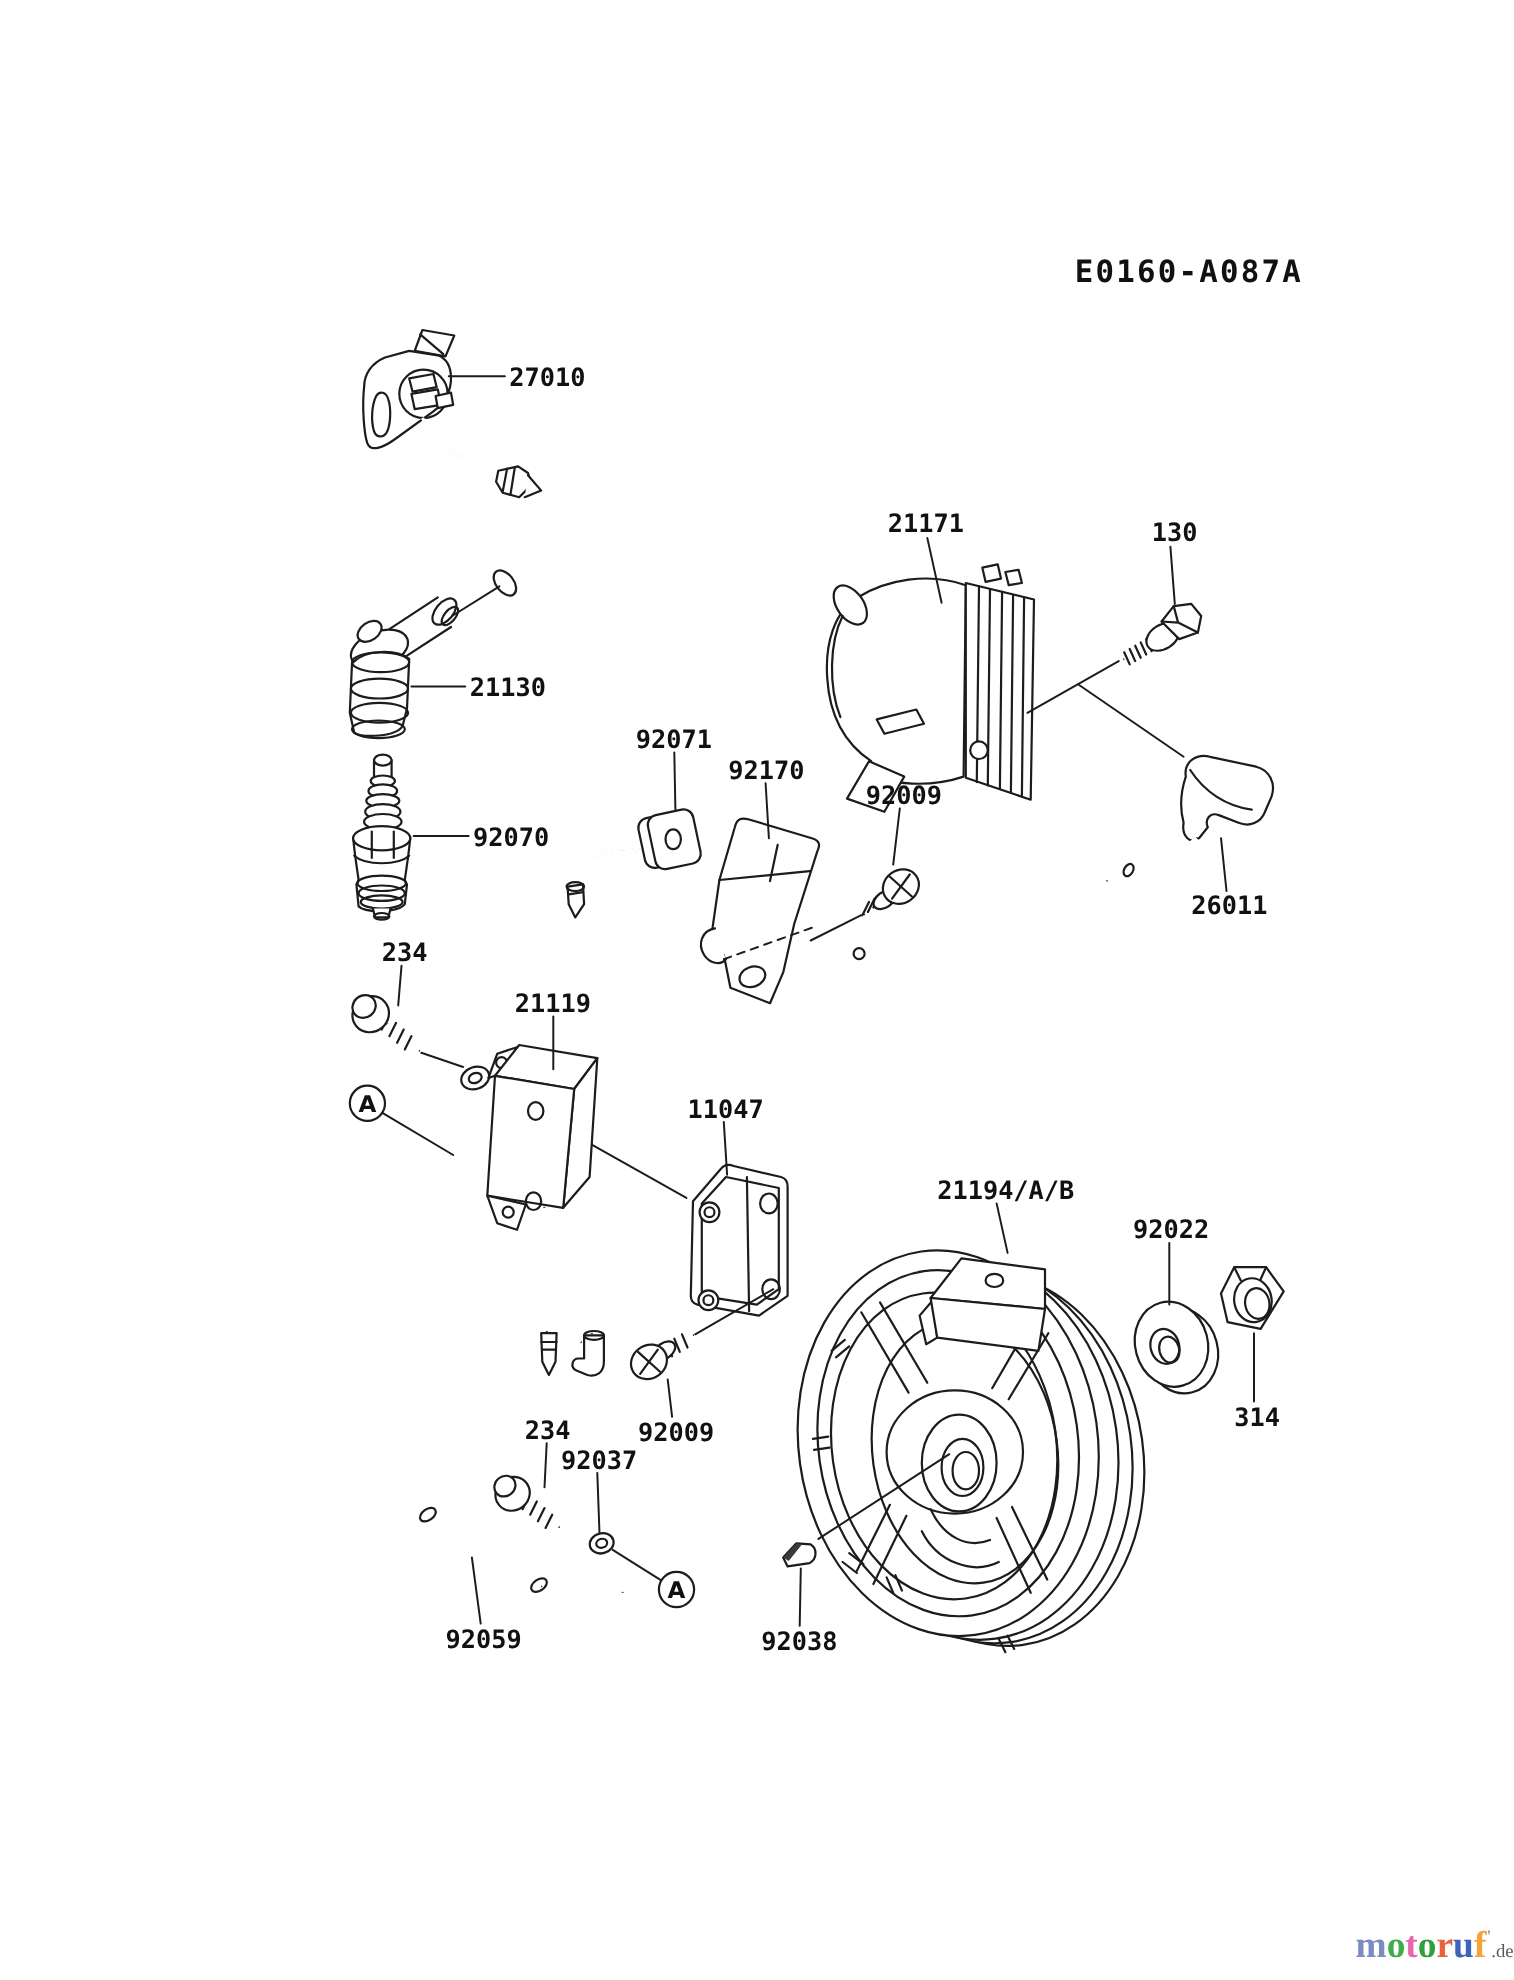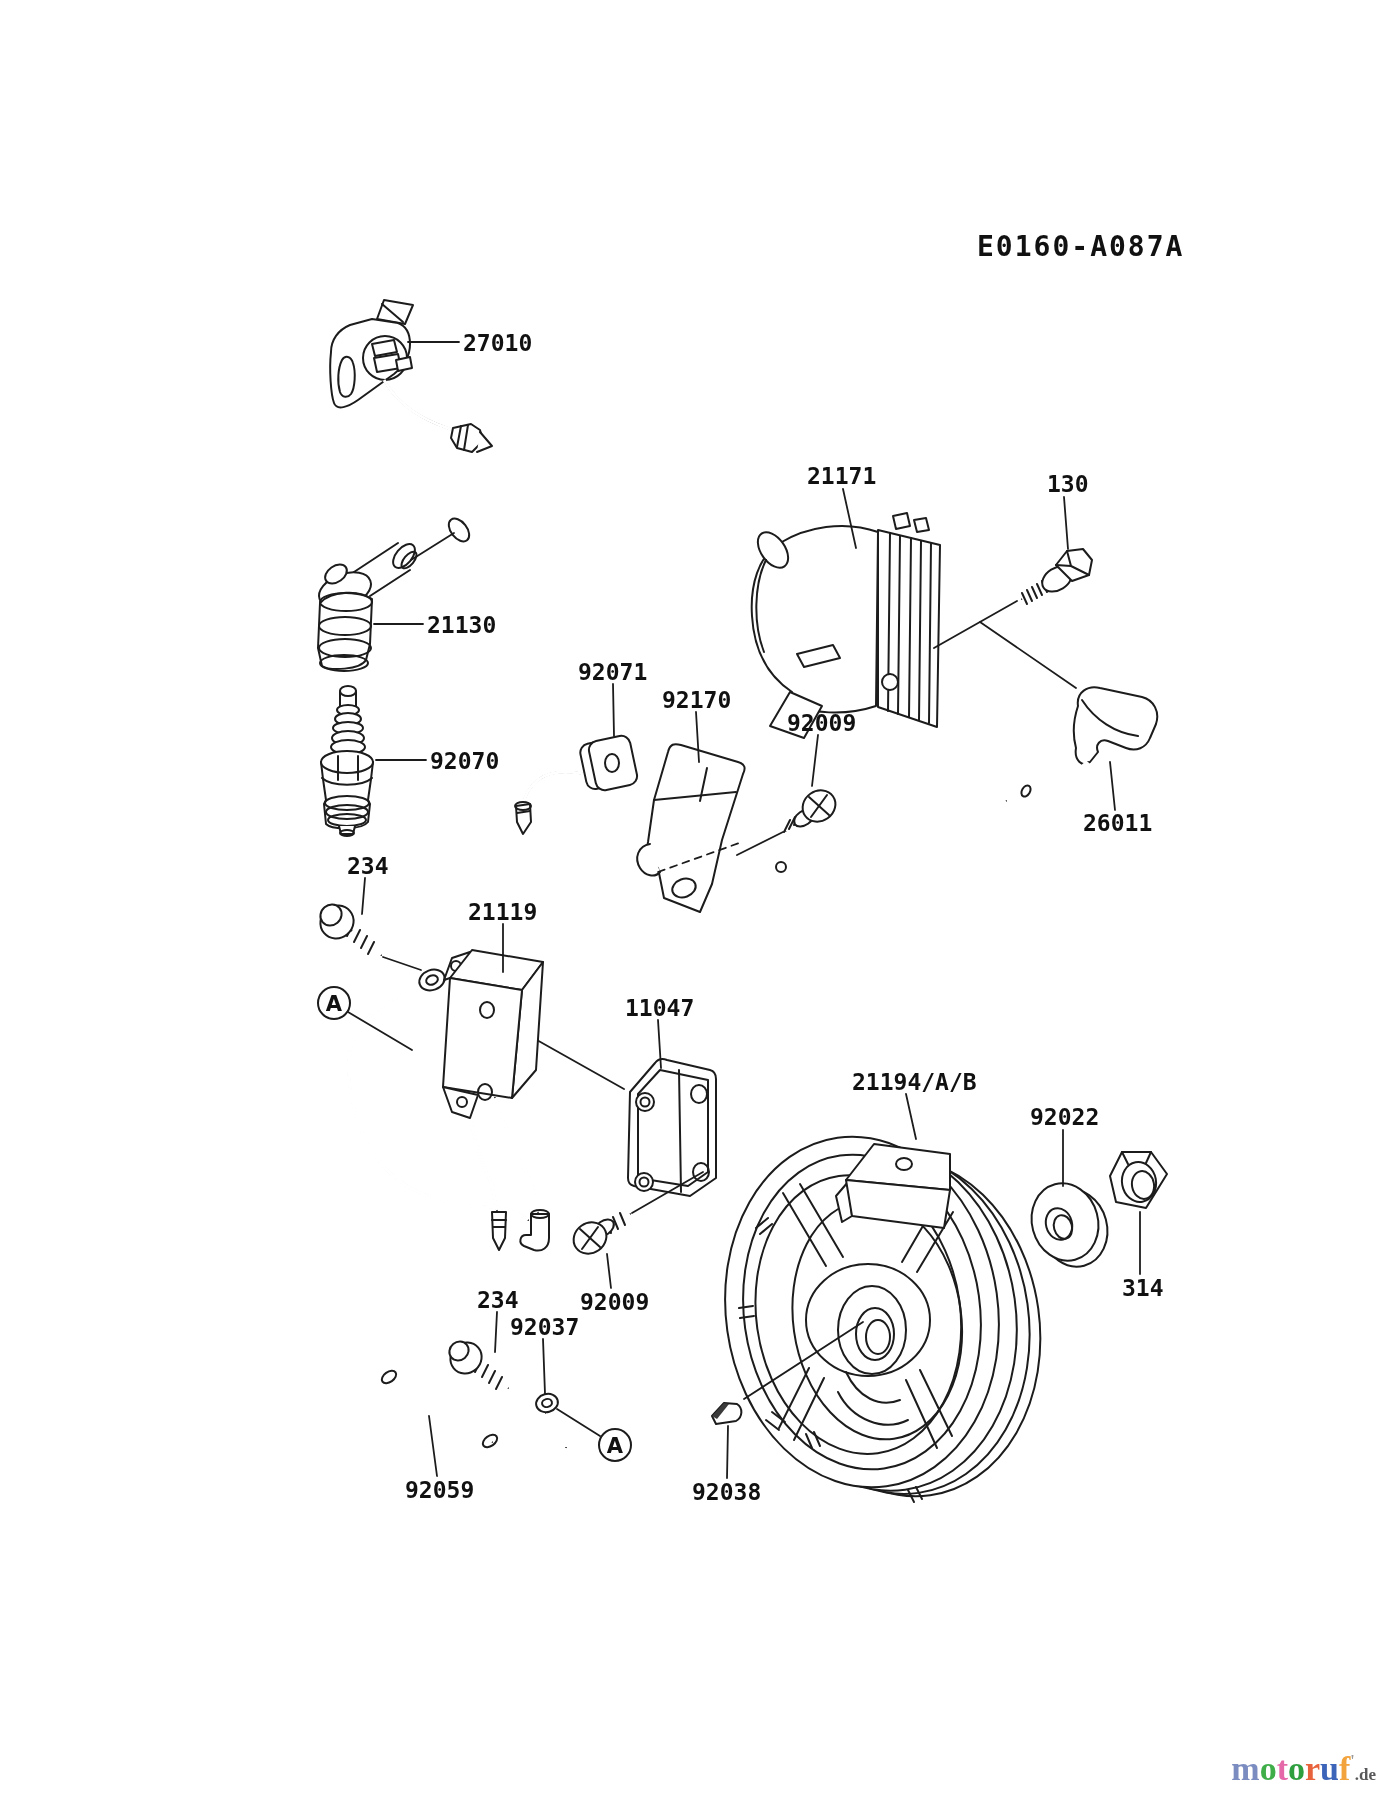--- a/index.html
+++ b/index.html
@@ -12,21 +12,21 @@
   .ld{stroke:#1c1c1c;stroke-width:1.8;fill:none;stroke-linecap:round;}
   .dash{stroke-dasharray:7 6;}
   .plabel{font:bold 23px "DejaVu Sans Mono",monospace;fill:#111;}
   .title{font:bold 28px "DejaVu Sans Mono",monospace;fill:#111;letter-spacing:2px;}
   .cletter{font:bold 21px "DejaVu Sans",sans-serif;fill:#111;text-anchor:middle;}
   .watermark{position:absolute;left:1206px;top:1750px;width:170px;text-align:right;
              font-family:"Liberation Serif",serif;font-weight:bold;font-size:34px;
              letter-spacing:0px;white-space:nowrap;}
   .watermark span{display:inline;}
   .wm-tick{font-size:16px;vertical-align:14px;}
-  .wm-suffix{font-size:17px;font-weight:bold;margin-top:36px;}
+  .wm-suffix{font-size:17px;font-weight:normal;margin-top:36px;}
 </style>
 </head>
 <body>
 
 <div id="stage">
 <svg width="1376" height="1800" viewBox="0 0 1376 1800">
 
   <g>
     <polygon class="ln wf" points="377,319 384,300 413,305 405,324"></polygon>
     <line class="ln" x1="382" y1="304" x2="403" y2="322"></line>

